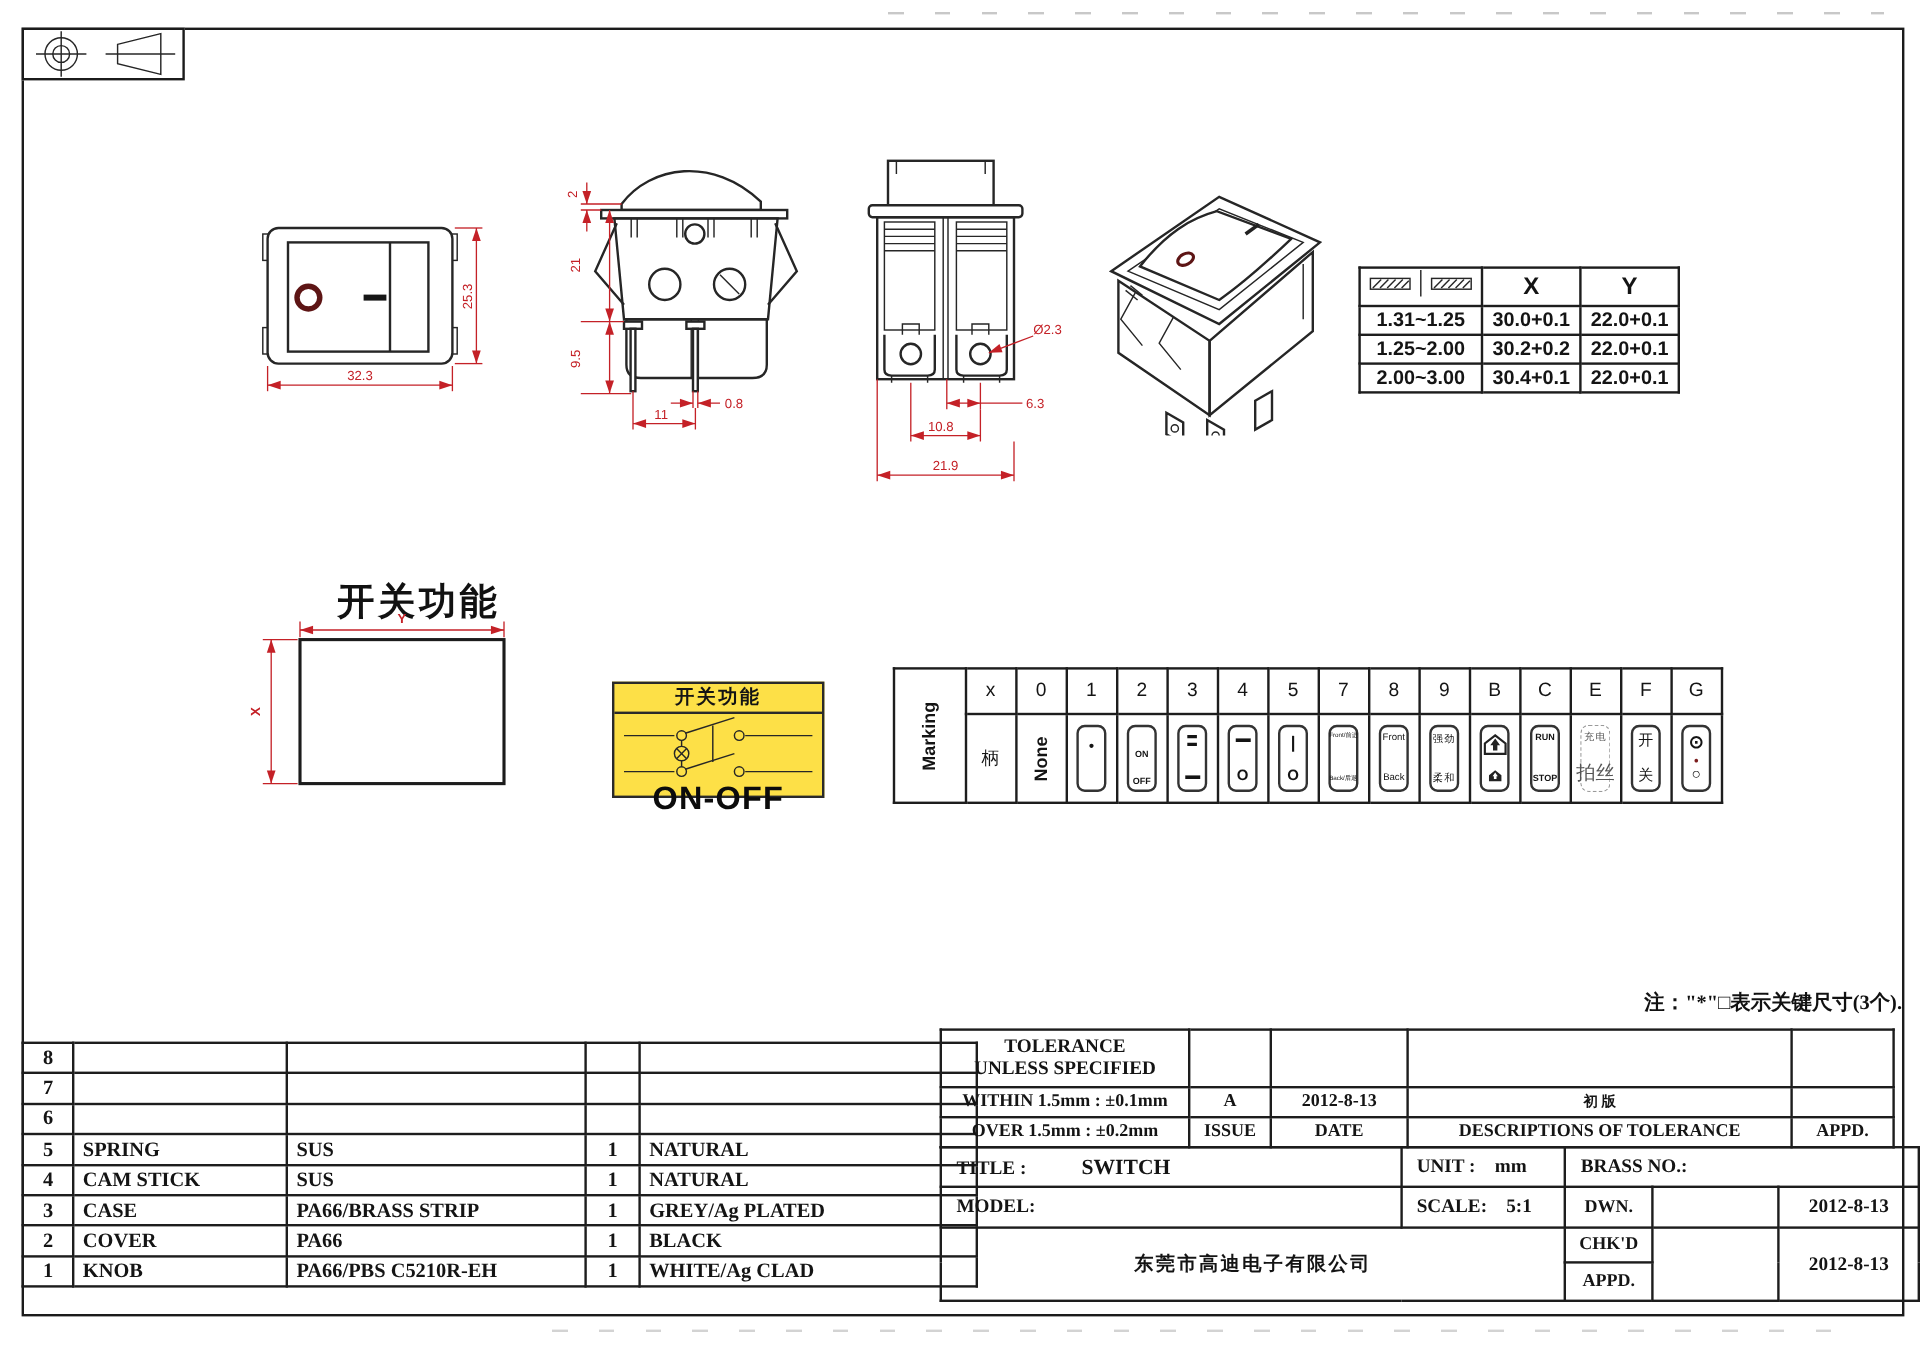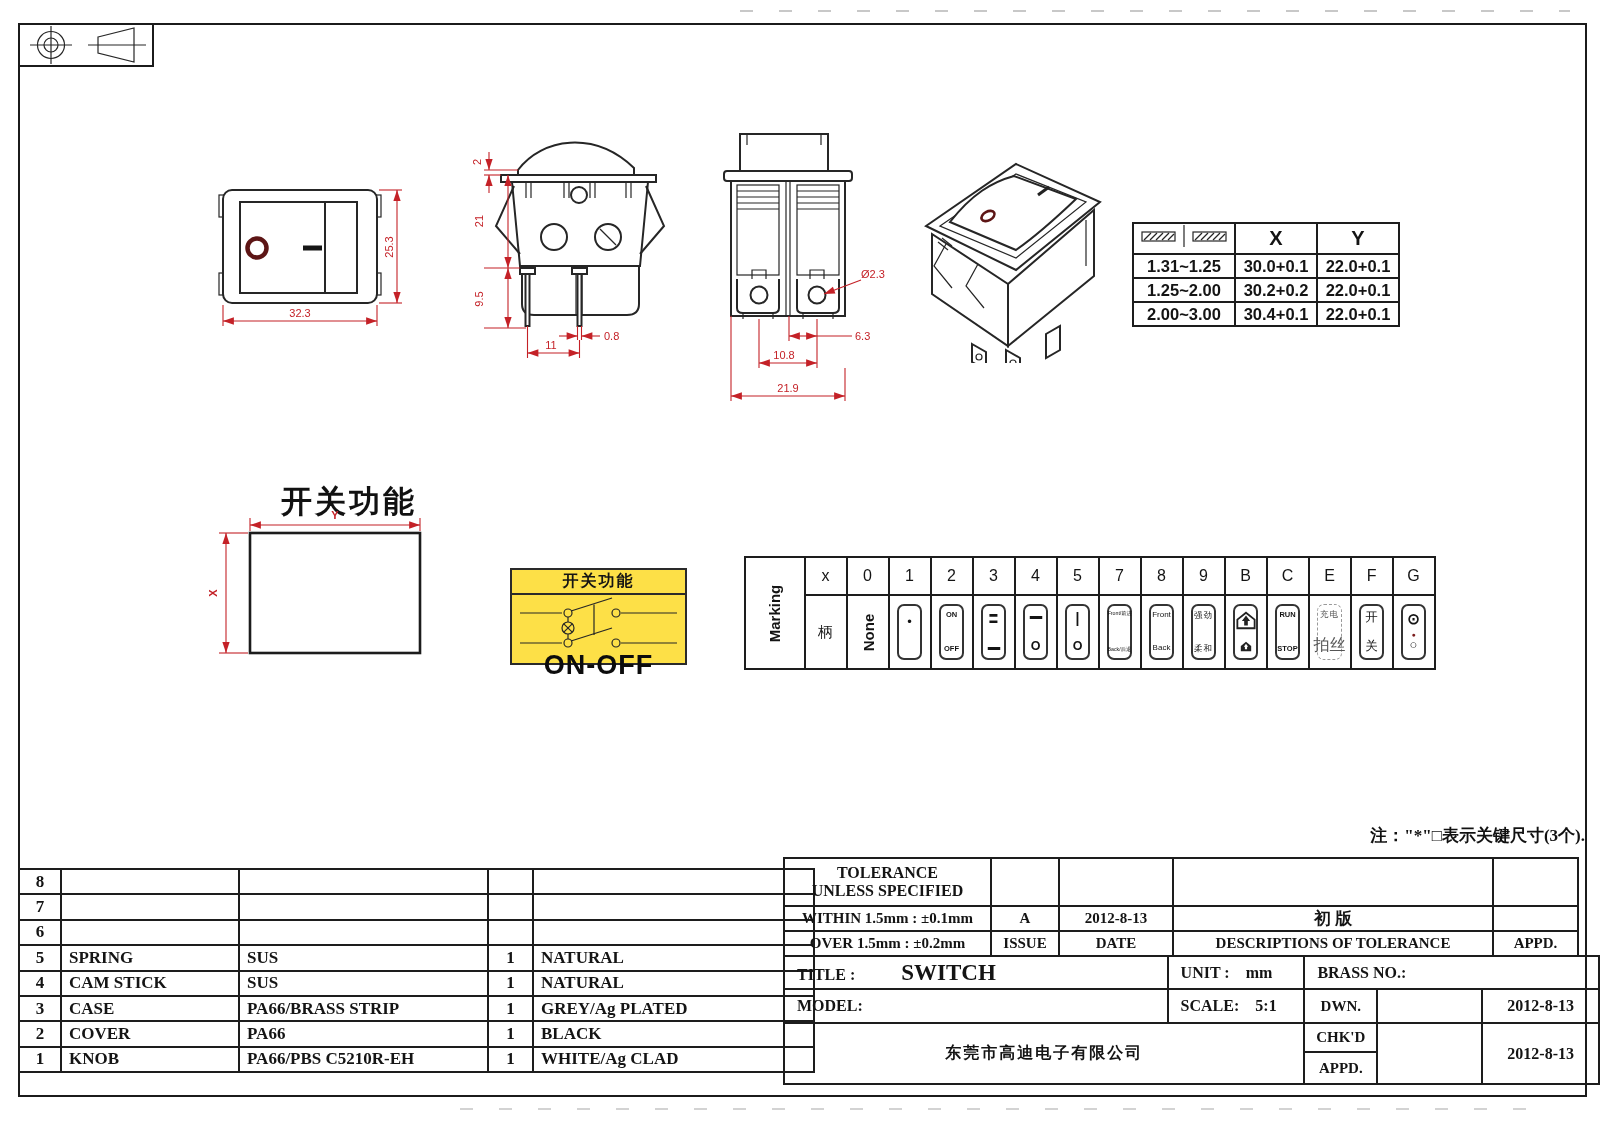--- a/index.html
+++ b/index.html
@@ -35,21 +35,21 @@
   
   .marktbl{left:744px;top:556px;}
   .marktbl td{text-align:center;vertical-align:middle;font:400 16px "Liberation Sans",sans-serif;}
   .marktbl td.hd{height:36px;}
   .marktbl td.bd{height:72px;}
   .vtext{transform:rotate(-90deg);white-space:nowrap;font:600 15px "Liberation Sans",sans-serif;}
   .kc{width:25px;height:56px;margin:0 auto;border:2px solid #333;border-radius:7px;box-sizing:border-box;
       display:flex;flex-direction:column;align-items:center;justify-content:space-between;padding:5px 0 6px 0;}
   .kc span{display:block;line-height:1;}
   .kc-dashed{border:1.5px dashed #9a9a9a;color:#555;}
-  .t-on{font:bold 7.5px "Liberation Sans",sans-serif;}
+  .t-on{font:bold 7.5px "Liberation Sans",sans-serif;margin-top:14px;}
   .t-eq{font:900 16px "Liberation Sans",sans-serif;transform:scaleY(1.5);}
   .t-bar{font:10px "Liberation Sans",sans-serif;transform:scaleX(1.25);}
   .t-pipe{font:900 14px "Liberation Sans",sans-serif;}
   .t-o{font:bold 12.5px "Liberation Sans",sans-serif;}
   .t-dot{font:13px "Liberation Sans",sans-serif;}
   .t-tiny{font:5.5px "Liberation Sans",sans-serif;transform:scale(0.95);}
   .t-sm{font:8px "Liberation Sans",sans-serif;}
   .t-cn{font:8.5px "Liberation Sans",sans-serif;letter-spacing:1px;}
   .t-cnbig{font:12.5px "Liberation Sans",sans-serif;}
   .t-run{font:bold 7.5px "Liberation Sans",sans-serif;}
@@ -522,39 +522,39 @@
       <td rowspan="2" style="width:66px;"></td>
       <td rowspan="2" style="width:112px;"></td>
       <td rowspan="2" style="width:318px;"></td>
       <td rowspan="2" style="width:83px;"></td>
     </tr>
     <tr></tr>
     <tr>
       <td>WITHIN 1.5mm : ±0.1mm</td>
       <td>A</td>
       <td>2012-8-13</td>
-      <td style="font-size:17px;">初 版</td>
+      <td style="font-size:12px;">初 版</td>
       <td></td>
     </tr>
     <tr>
       <td>OVER 1.5mm : ±0.2mm</td>
       <td>ISSUE</td>
       <td>DATE</td>
       <td>DESCRIPTIONS OF TOLERANCE</td>
       <td>APPD.</td>
     </tr>
   </tbody>
     </table>
 
   <table class="abs titletbl">
     <tbody>
         <tr style="height:33px;">
       <td class="lbl-left" style="width:371px;">
         <span>TITLE :</span><span class="gap1"></span>
-        <span style="font-size:23px;">SWITCH</span>
+        <span style="font-size:18px;">SWITCH</span>
       </td>
       <td class="lbl-left" style="width:123px;">
         <span>UNIT :</span><span class="gap2"></span><span>mm</span>
       </td>
       <td class="lbl-left" colspan="3">BRASS NO.:</td>
     </tr>
     <tr style="height:34px;">
       <td class="lbl-left">MODEL:</td>
       <td class="lbl-left">
         <span>SCALE:</span><span class="gap2"></span><span>5:1</span>

